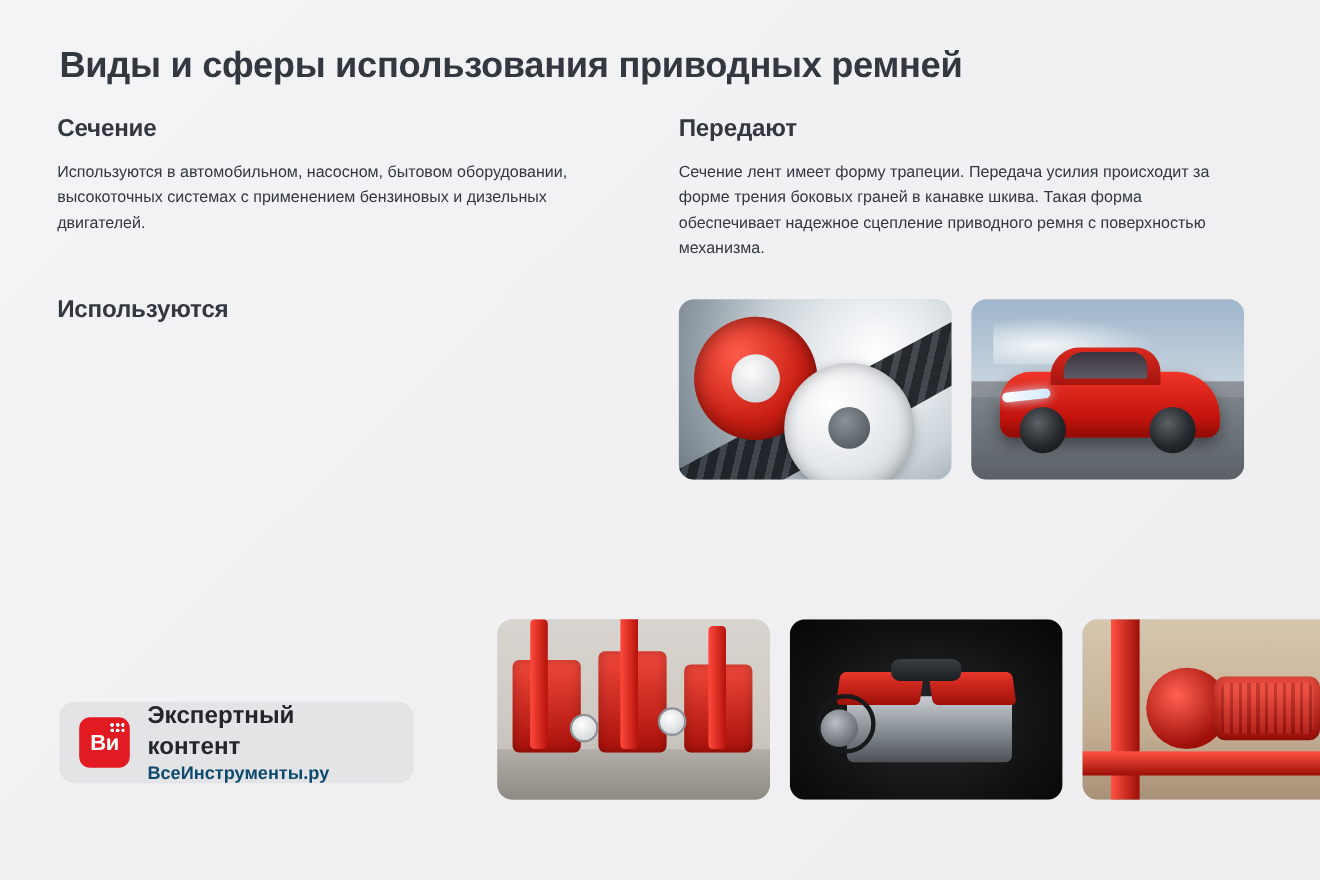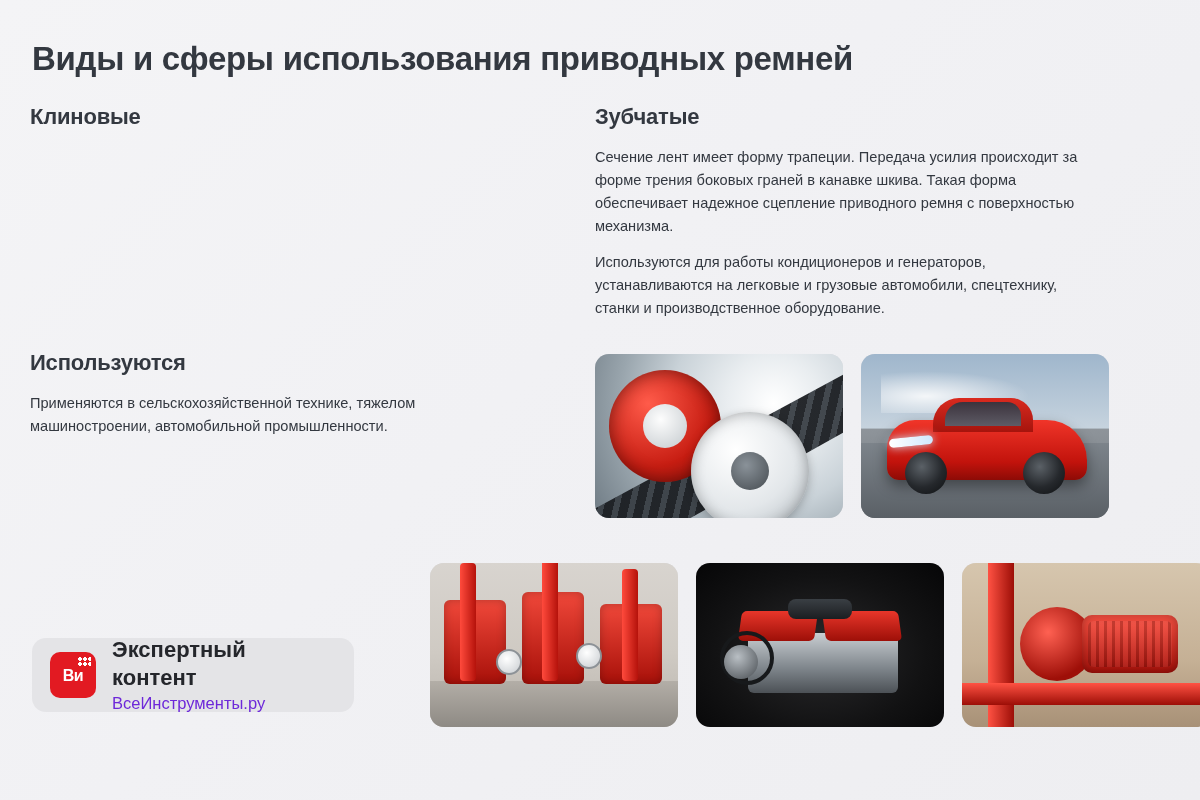--- a/index.html
+++ b/index.html
@@ -18,20 +18,21 @@
     width: 1200px;
     height: 800px;
     background: linear-gradient(135deg, #f4f4f6 0%, #f1f1f4 45%, #eeeef1 100%);
     box-sizing: border-box;
     padding: 40px 30px 0 30px;
   }
   .infographic {
     position: relative;
     width: 1140px;
     height: 760px;
+    margin-left: 22px;
   }
   .title {
     font-size: 33px;
     font-weight: bold;
     color: #333840;
     letter-spacing: -0.3px;
     line-height: 1.15;
     margin: 0 0 26px 0;
     padding-left: 2px;
   }
@@ -266,21 +267,21 @@
     background: #e21a22;
     position: relative;
     flex: none;
   }
   .badge-logo .vi {
     position: absolute;
     left: 0; right: 0; top: 50%;
     transform: translateY(-46%);
     text-align: center;
     color: #ffffff;
-    font-size: 16px;
+    font-size: 20px;
     font-weight: bold;
     letter-spacing: -0.5px;
   }
   .badge-logo .dots {
     position: absolute;
     right: 5px;
     top: 5px;
     width: 13px;
     height: 9px;
     background:
@@ -292,51 +293,50 @@
       radial-gradient(circle at 12px 7px, #ffffff 1.6px, transparent 1.8px);
   }
   .badge-text { line-height: 1.3; }
   .badge-line1 {
     font-size: 22px;
     font-weight: bold;
     color: #24262b;
   }
   .badge-line2 {
     font-size: 16.5px;
-    font-weight: normal;
-    color: #6d28d9;
+    font-weight: bold;
+    color: #0c4a6e;
   }
 </style>
 </head>
 <body>
 
 <div class="page">
   <div class="infographic">
 
     <h1 class="title">Виды и сферы использования приводных ремней</h1>
 
     <div class="columns">
 
       <div class="col">
-        <h2 class="section-head">Клиновые</h2>
+        <h2 class="section-head">Сечение</h2>
+        <p class="para">Используются в автомобильном, насосном, бытовом оборудовании, высокоточных системах с применением бензиновых и дизельных двигателей.</p>
       </div>
 
       <div class="col">
-        <h2 class="section-head">Зубчатые</h2>
+        <h2 class="section-head">Передают</h2>
         <p class="para">Сечение лент имеет форму трапеции. Передача усилия происходит за форме трения боковых граней в канавке шкива. Такая форма обеспечивает надежное сцепление приводного ремня с поверхностью механизма.</p>
-        <p class="para">Используются для работы кондиционеров и генераторов, устанавливаются на легковые и грузовые автомобили, спецтехнику, станки и производственное оборудование.</p>
       </div>
 
     </div>
 
     <div class="lower">
 
       <div class="col">
         <h2 class="section-head">Используются</h2>
-        <p class="para">Применяются в сельскохозяйственной технике, тяжелом машиностроении, автомобильной промышленности.</p>
       </div>
 
       <div class="gallery-top">
         <div class="thumb t1">
           <div class="art art-pulley">
             <div class="belt"></div>
             <div class="wheel-red"></div>
             <div class="wheel-white"></div>
           </div>
         </div>

